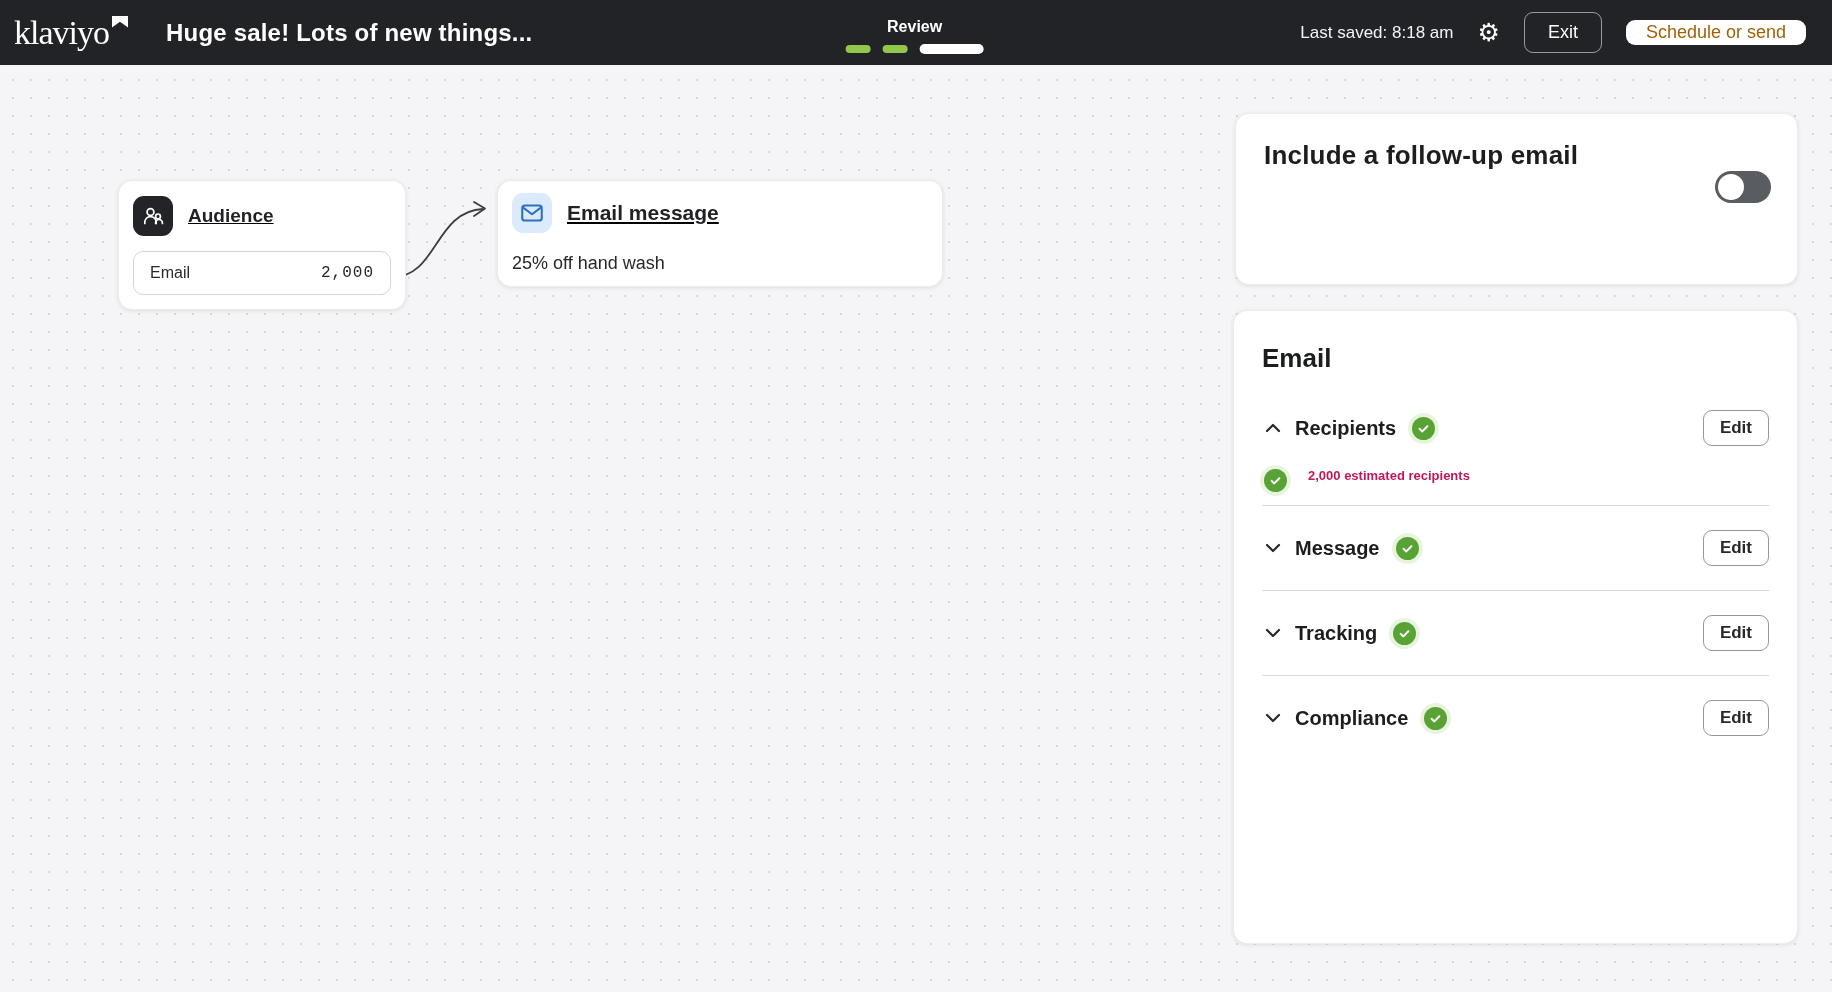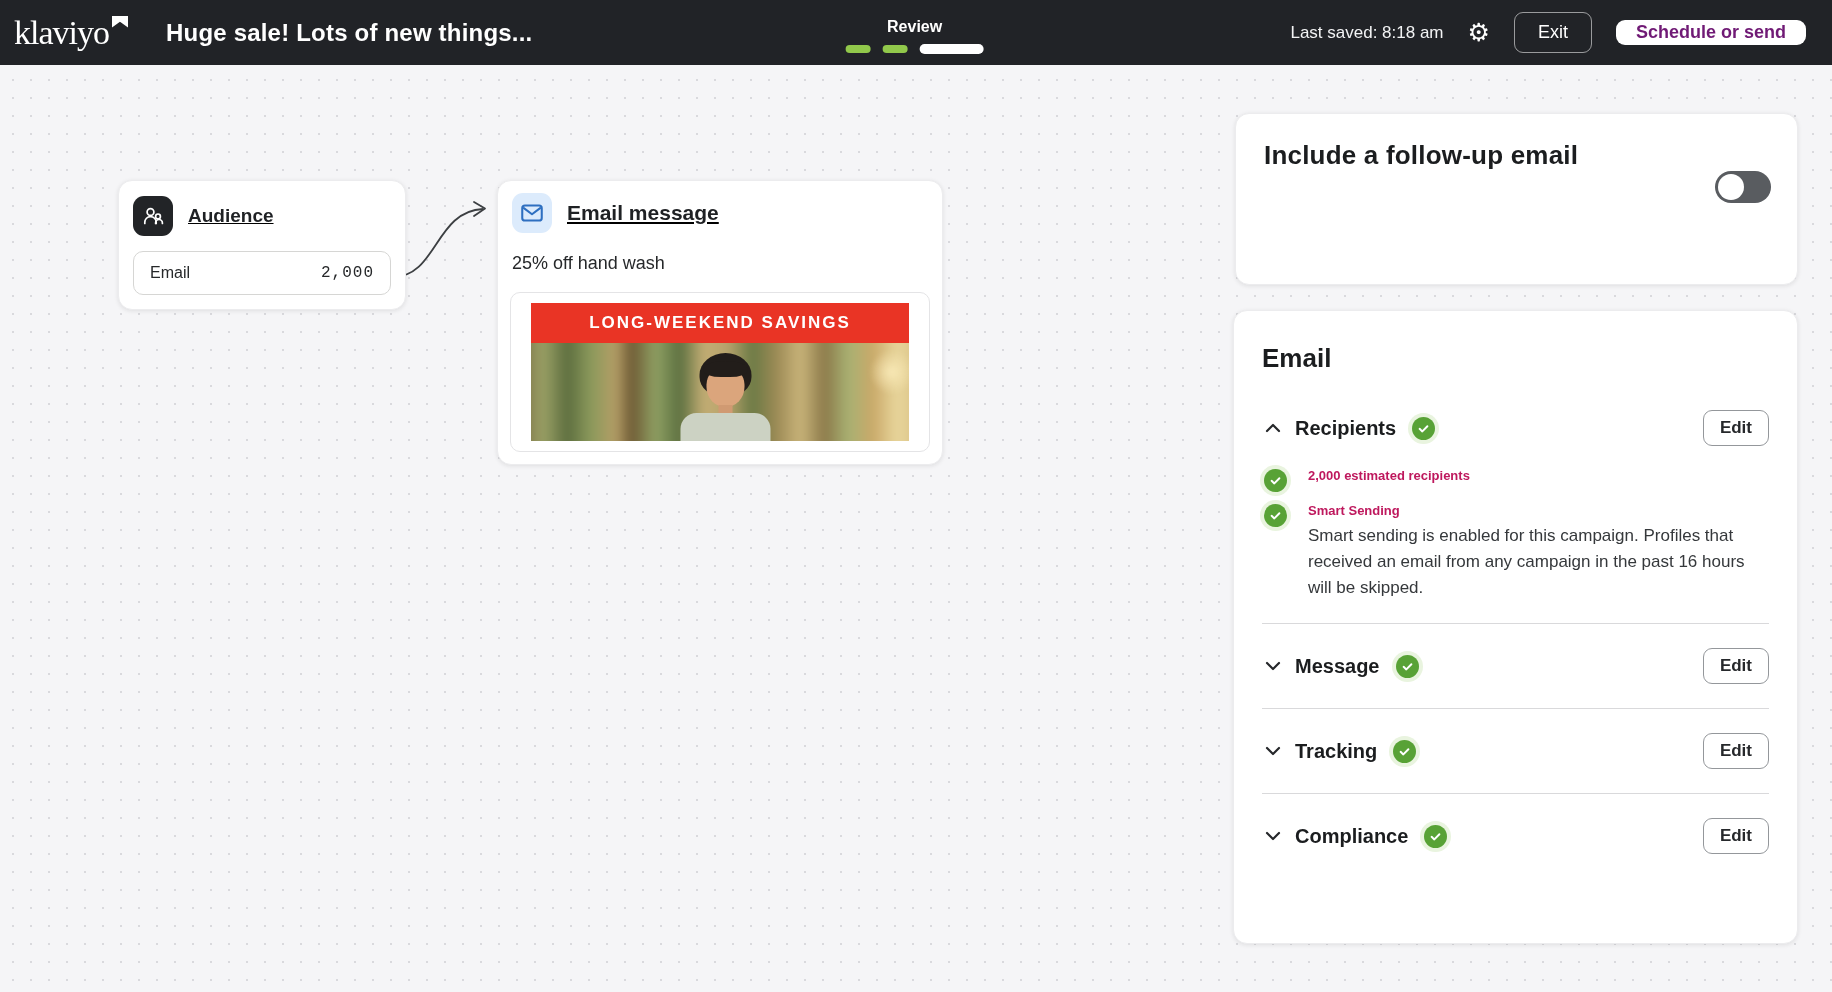--- a/index.html
+++ b/index.html
@@ -23,21 +23,21 @@
   .pills { display:flex; align-items:center; gap:12px; }
   .pill { height:8px; width:25px; border-radius:5px; background:#91c84b; }
   .pill.current { height:10px; width:64px; background:#ffffff; }
 
   .topbar-right { margin-left:auto; display:flex; align-items:center; gap:24px; }
   .last-saved { font-size:17px; color:#f2f3f4; }
   .gear { font-size:25px; line-height:25px; color:#fff; cursor:pointer; background:none; border:none; }
   .btn-exit { background:transparent; border:1px solid rgba(255,255,255,.55); color:#fff;
     font-size:18px; font-weight:500; padding:9px 23px; border-radius:9px; cursor:pointer;
     font-family:"Liberation Sans", sans-serif; }
-  .btn-schedule { background:#fff; border:none; color:#701a75; font-size:18px; font-weight:700;
+  .btn-schedule { background:#fff; border:none; color:#a16207; font-size:18px; font-weight:400;
     padding:2px 20px; border-radius:9px; cursor:pointer; font-family:"Liberation Sans", sans-serif; }
 
   
   .canvas { position:absolute; top:65px; left:0; right:0; bottom:0; background:#f5f5f7;
     background-image:radial-gradient(#d9d9dd 1.4px, transparent 1.5px);
     background-size:18px 18px; background-position:4px 6px; }
 
   .card { position:absolute; background:#fff; border:1px solid #ececee; border-radius:14px;
     box-shadow:0 1px 4px rgba(25,28,33,.10); }
 
@@ -171,34 +171,20 @@
     <div class="card-head">
       <span class="node-icon blue">
         <svg width="26" height="26" viewBox="0 0 24 24" fill="none" stroke="#2e6fc0" stroke-width="1.9" stroke-linecap="round" stroke-linejoin="round">
           <rect x="3" y="5" width="18" height="14" rx="2.5"></rect>
           <path d="M4.5 7.5 L12 13.2 L19.5 7.5"></path>
         </svg>
       </span>
       <span class="node-title email-title">Email message</span>
     </div>
     <div class="email-subject">25% off hand wash</div>
-    <div class="email-preview">
-      <div class="preview-banner">LONG-WEEKEND SAVINGS</div>
-      <div class="preview-photo">
-        <div class="photo-bg"></div>
-        <div class="photo-glow"></div>
-        <div class="person">
-          <div class="hair"></div>
-          <div class="face"></div>
-          <div class="fringe"></div>
-          <div class="neck"></div>
-          <div class="shirt"></div>
-        </div>
-      </div>
-    </div>
   </section>
 
   <section class="card followup-card">
     <div class="followup-title">Include a follow-up email</div>
     <button class="toggle" aria-checked="false">
       <span class="knob"></span>
     </button>
   </section>
 
   <section class="card review-panel">
@@ -221,29 +207,20 @@
 
     <div class="detail-item">
       <span class="badge">
         <svg width="13" height="13" viewBox="0 0 20 20" fill="none" stroke="#ffffff" stroke-width="3" stroke-linecap="round" stroke-linejoin="round">
             <path d="M4 10.5 L8.2 14.5 L16 6.5"></path>
           </svg>
       </span>
       <div class="detail-title">2,000 estimated recipients</div>
     </div>
 
-    <div class="detail-item">
-      <span class="badge">
-        <svg width="13" height="13" viewBox="0 0 20 20" fill="none" stroke="#ffffff" stroke-width="3" stroke-linecap="round" stroke-linejoin="round">
-            <path d="M4 10.5 L8.2 14.5 L16 6.5"></path>
-          </svg>
-      </span>
-      <div class="detail-title">Smart Sending</div>
-      <div class="detail-desc">Smart sending is enabled for this campaign. Profiles that received an email from any campaign in the past 16 hours will be skipped.</div>
-    </div>
 
     <hr class="divider">
 
     <div class="section-row">
       <button class="chevron-btn">
         <svg width="20" height="20" viewBox="0 0 20 20" fill="none" stroke="#26282b" stroke-width="2.2" stroke-linecap="round" stroke-linejoin="round">
             <path d="M4 7 L10 13 L16 7"></path>
           </svg>
       </button>
       <span class="section-label">Message</span>

